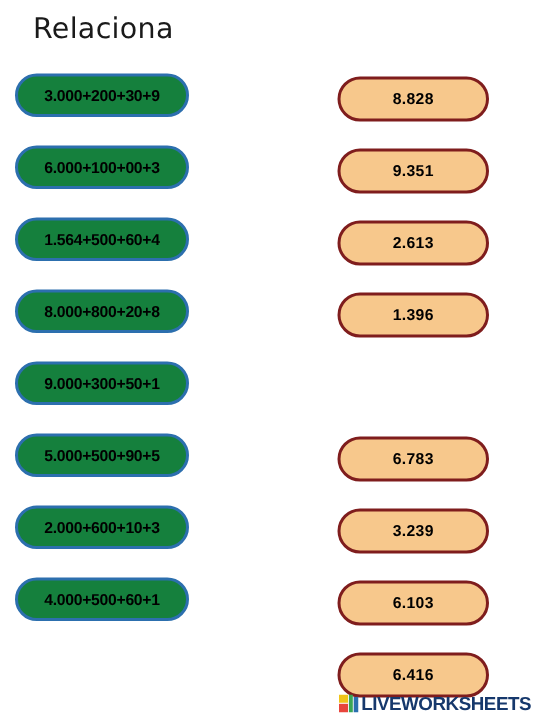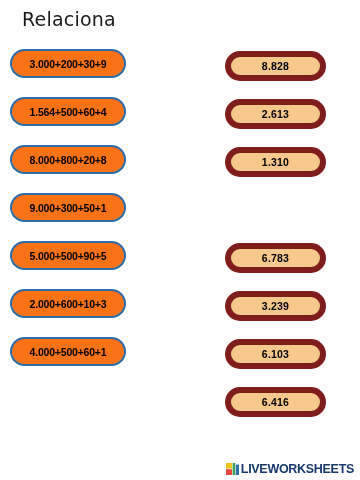--- a/index.html
+++ b/index.html
@@ -51,32 +51,32 @@
     font-weight: bold;
     color: #000000;
     text-align: center;
     white-space: nowrap;
   }
   .pill-left {
     left: 10px;
     top: 1px;
     width: 116px;
     height: 29px;
-    background: #f97316;
+    background: #15803d;
     border: 2px solid #2c6fae;
     font-size: 10.5px;
     letter-spacing: -0.2px;
   }
   .pill-right {
     left: 225px;
     top: 3px;
     width: 101px;
     height: 30px;
     background: #f7c88c;
-    border: 6px solid #7f1d1d;
+    border: 2px solid #7f1d1d;
     font-size: 10.5px;
     letter-spacing: 0.2px;
   }
   .footer-logo {
     position: absolute;
     right: 6px;
     bottom: 4px;
     display: flex;
     align-items: center;
     gap: 2px;
@@ -101,29 +101,33 @@
 
   <div class="title">Relaciona</div>
 
   <div class="columns">
 
     <div class="row">
       <div class="pill pill-left">3.000+200+30+9</div>
       <div class="pill pill-right">8.828</div>
     </div>
 
+    <div class="row">
+      <div class="pill pill-left">6.000+100+00+3</div>
+      <div class="pill pill-right">9.351</div>
+    </div>
 
     <div class="row">
       <div class="pill pill-left">1.564+500+60+4</div>
       <div class="pill pill-right">2.613</div>
     </div>
 
     <div class="row">
       <div class="pill pill-left">8.000+800+20+8</div>
-      <div class="pill pill-right">1.310</div>
+      <div class="pill pill-right">1.396</div>
     </div>
 
     <div class="row">
       <div class="pill pill-left">9.000+300+50+1</div>
     </div>
 
     <div class="row">
       <div class="pill pill-left">5.000+500+90+5</div>
       <div class="pill pill-right">6.783</div>
     </div>

